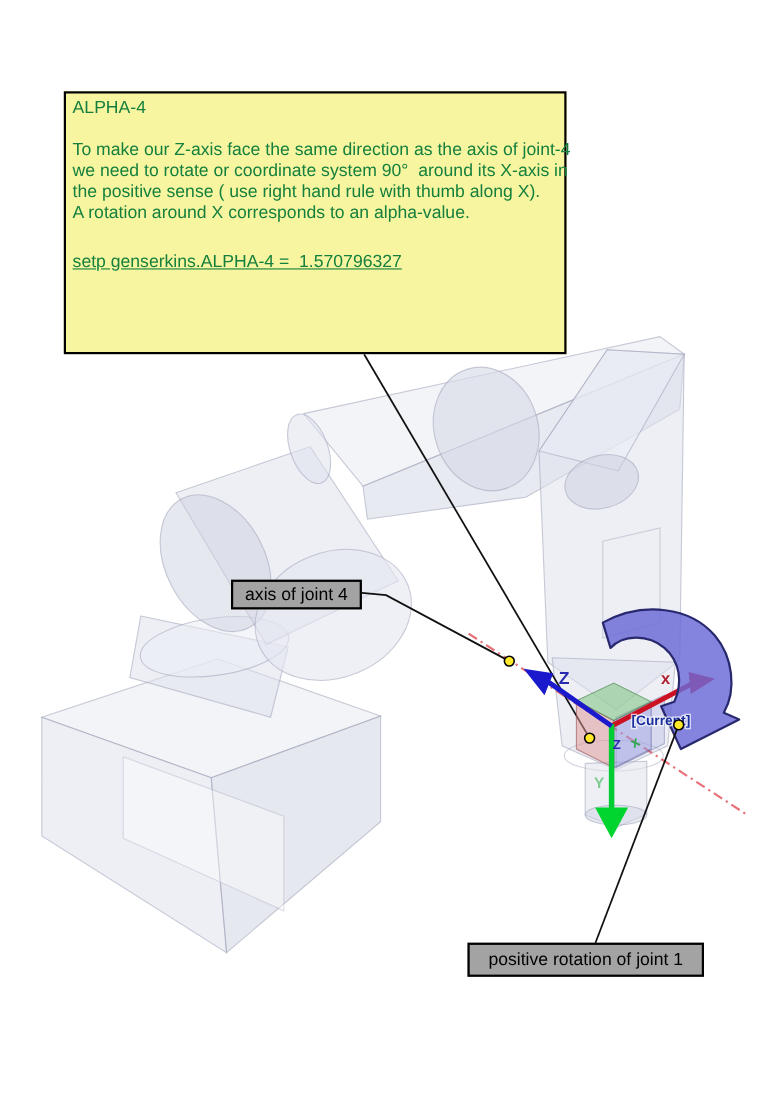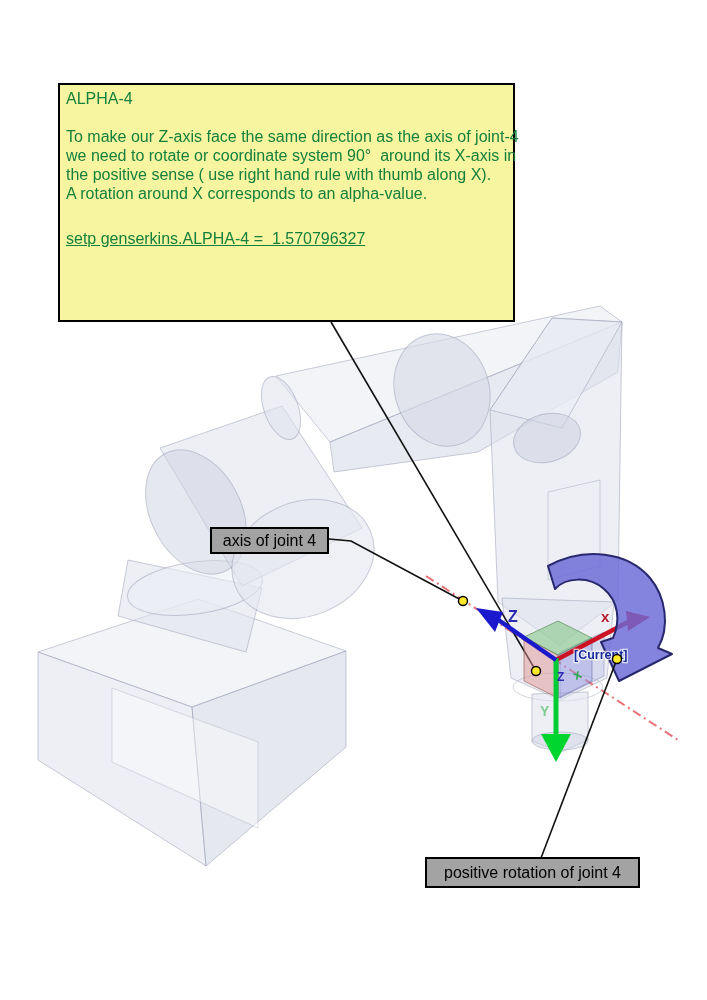--- a/index.html
+++ b/index.html
@@ -108,16 +108,16 @@
   <div>the positive sense ( use right hand rule with thumb along X).</div>
   <div>A rotation around X corresponds to an alpha-value.</div>
   <div class="blank"></div>
   <div class="cmd">setp genserkins.ALPHA-4 =  1.570796327</div>
 </div>
 
 <div class="callout axis">
   <span>axis of joint 4</span>
 </div>
 <div class="callout rot">
-  <span>positive rotation of joint 4</span>
+  <span>positive rotation of joint 1</span>
 </div>
 
 </div>
 
 </body></html>

